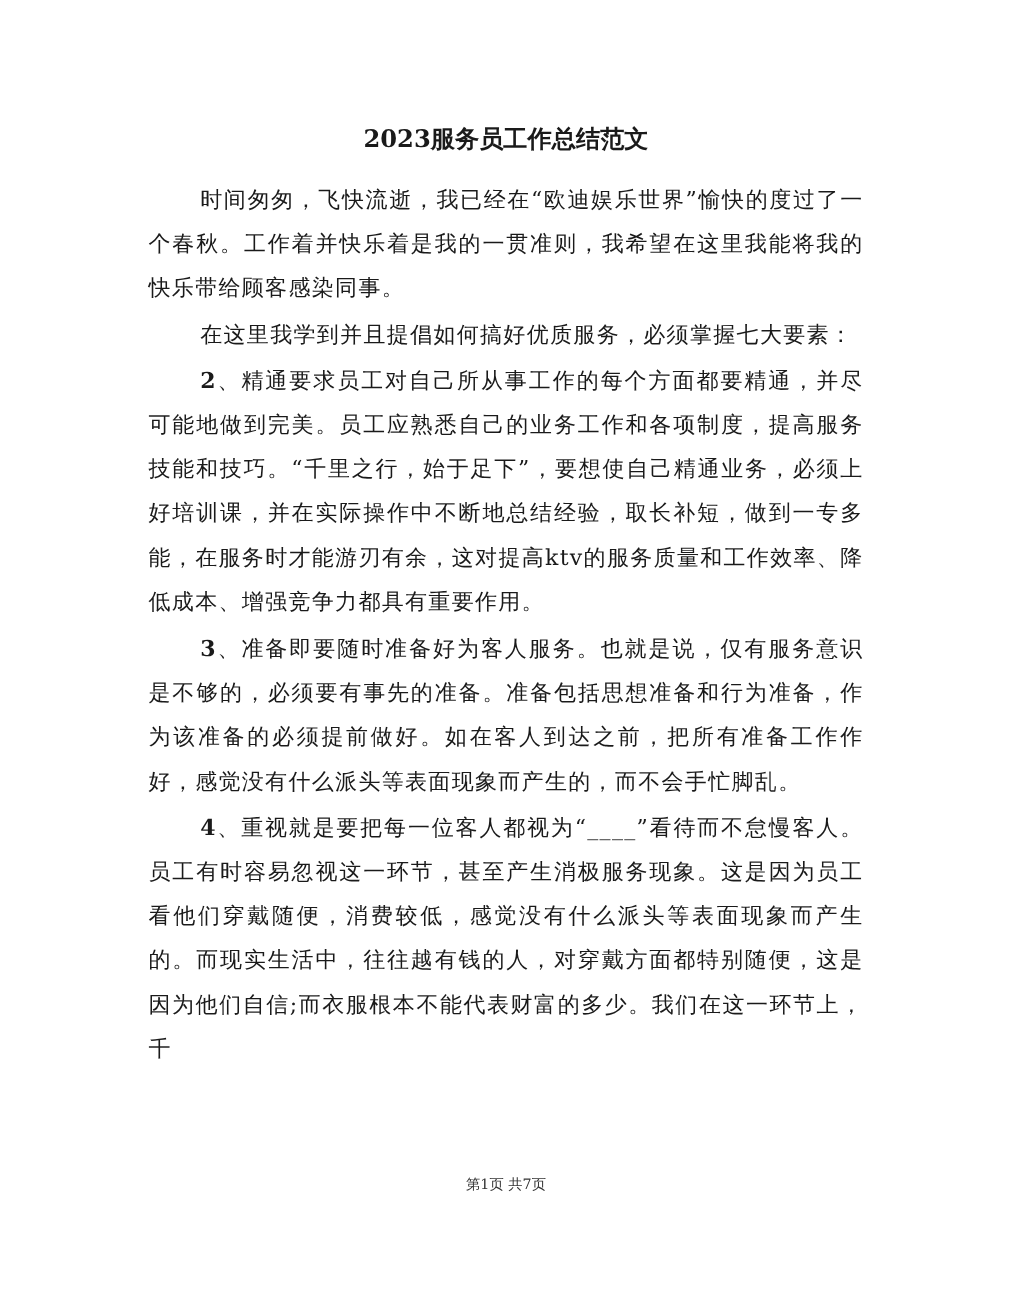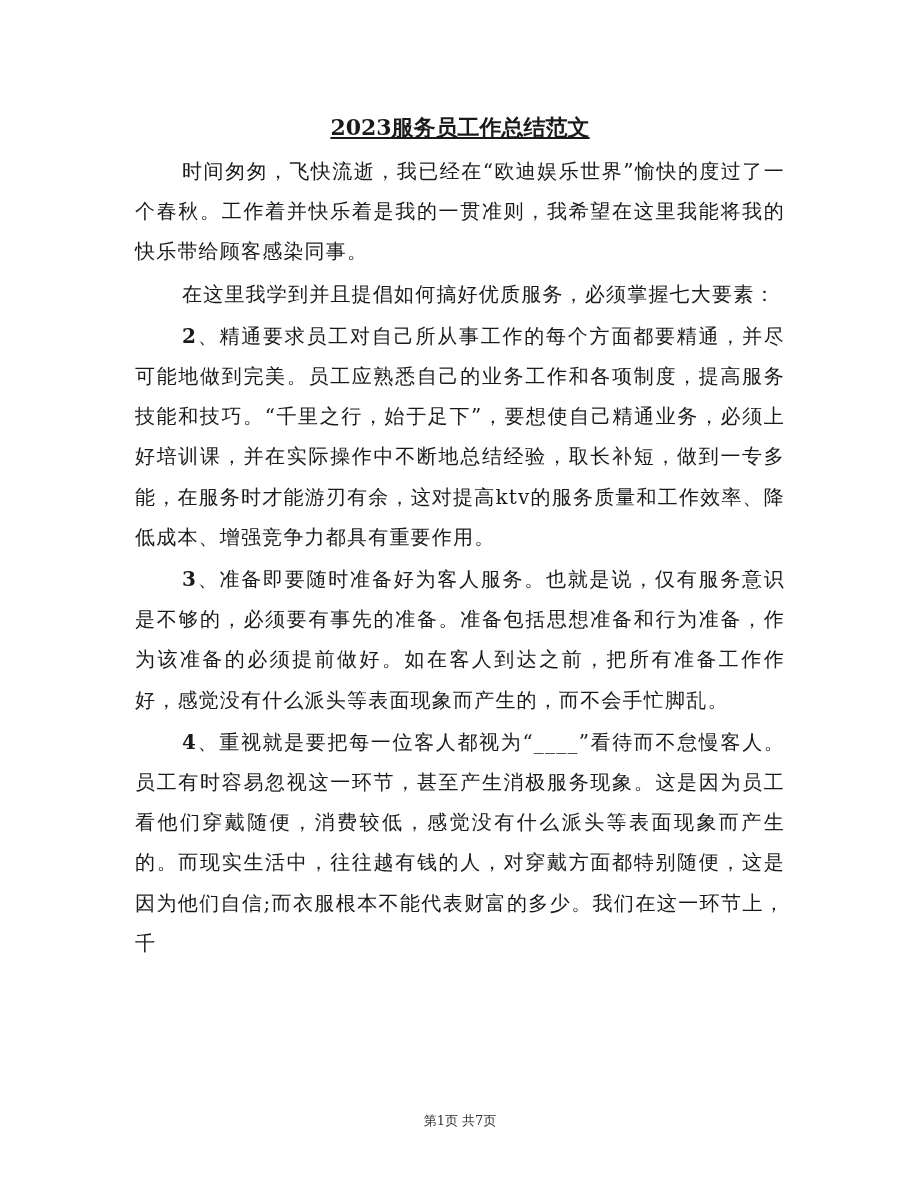--- a/index.html
+++ b/index.html
@@ -1,25 +1,25 @@
 <!DOCTYPE html>
 <html><head>
 <meta charset="utf-8">
 <style>
   html, body { margin: 0; padding: 0; background: #ffffff; }
   body { width: 920px; height: 1191px; position: relative; overflow: hidden;
          font-family: "DejaVu Serif", "Liberation Serif", serif; color: #1a1a1a; }
   .page { position: absolute; left: 0; top: 0; width: 920px; height: 1191px; }
   .title { position: absolute; top: 110px; left: 0; width: 920px; text-align: center;
-           font-size: 22px; font-weight: bold; letter-spacing: 0px; line-height: 34px; text-decoration: underline; }
-  .body { position: absolute; left: 135px; top: 151px; width: 650px; }
+           font-size: 22px; font-weight: bold; letter-spacing: 0px; line-height: 34px; }
+  .body { position: absolute; left: 135px; top: 161px; width: 650px; }
   .para { font-size: 20px; line-height: 40.2px; letter-spacing: 1.2px; margin: 0 0 2px 0;
           text-align: justify; text-indent: 2.35em; }
   .para b { font-weight: bold; }
-  .footer { position: absolute; top: 1112px; left: 0; width: 920px; text-align: center;
+  .footer { position: absolute; top: 1068px; left: 0; width: 920px; text-align: center;
             font-size: 13px; color: #333; }
 </style>
 </head>
 <body>
 
 <div class="page">
   <div class="title">2023服务员工作总结范文</div>
 
   <div class="body">
     <p class="para"><span>时间匆匆，飞快流逝，我已经在“欧迪娱乐世界”愉快的度过了一个春秋。工作着并快乐着是我的一贯准则，我希望在这里我能将我的快乐带给顾客感染同事。</span></p>

